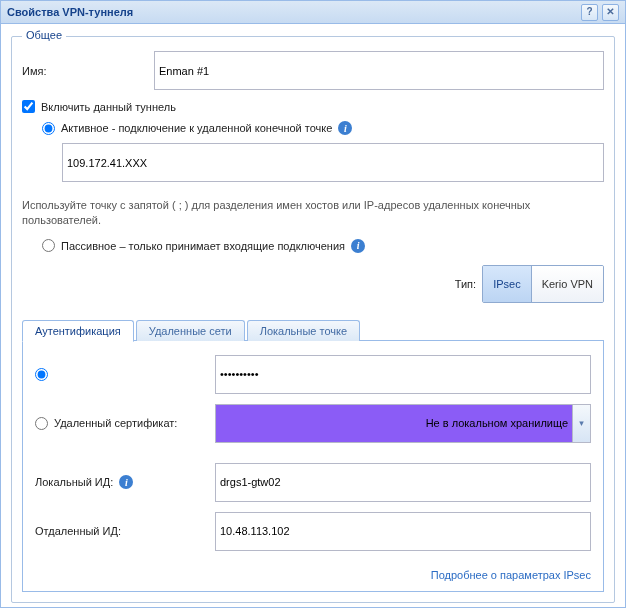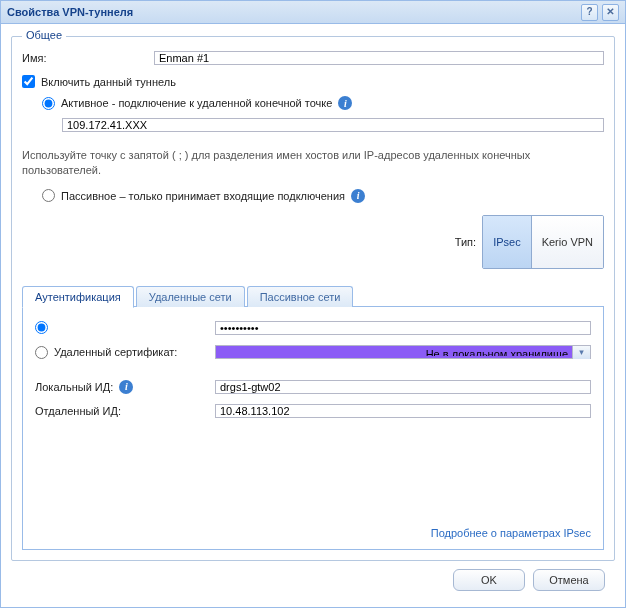--- a/index.html
+++ b/index.html
@@ -6,34 +6,34 @@
 .window { width:626px; height:608px; box-sizing:border-box; border:1px solid #99bbe8; background:#fff; display:flex; flex-direction:column; }
 .titlebar { height:22px; background:linear-gradient(#dbe8f6,#c7dbf2); border-bottom:1px solid #99bbe8; display:flex; align-items:center; padding:0 6px; color:#15428b; font-weight:bold; }
 .titlebar .spacer { flex:1; }
 .titlebar .tbtn { width:15px; height:15px; border:1px solid #8db2e3; background:linear-gradient(#f4f8fc,#d6e6f7); border-radius:2px; margin-left:4px; display:flex; align-items:center; justify-content:center; color:#4a6b9b; font-size:10px; line-height:1; cursor:pointer; }
 .body { flex:1; padding:6px 10px 8px 10px; display:flex; flex-direction:column; overflow:hidden; }
 .fieldset { border:1px solid #b5c8e0; border-radius:2px; position:relative; padding:14px 10px 10px 10px; margin-top:6px; flex:1; display:flex; flex-direction:column; }
 .fieldset .legend { position:absolute; top:-8px; left:10px; background:#fff; padding:0 4px; color:#15428b; font-weight:normal; }
 .row { display:flex; align-items:center; margin-bottom:10px; }
 .label-col { width:132px; }
 input[type=text], input[type=password], select {
-  box-sizing:border-box; height:14px; border:1px solid #b5b8c8; background:#fff; font:11px Tahoma,Arial; padding:2px 4px; color:#000;
+  box-sizing:border-box; height:39px; border:1px solid #b5b8c8; background:#fff; font:11px Tahoma,Arial; padding:2px 4px; color:#000;
 }
 .wide { flex:1; }
 .checkbox-row { display:flex; align-items:center; margin-bottom:8px; }
 .checkbox-row input { margin:0 6px 0 0; }
 .indent1 { margin-left:20px; }
 .indent2 { margin-left:40px; }
 .radio-row { display:flex; align-items:center; margin-bottom:8px; }
 .radio-row input { margin:0 6px 0 0; }
 .info-icon { display:inline-flex; width:14px; height:14px; border-radius:50%; background:#3c7fd1; color:#fff; font-weight:bold; align-items:center; justify-content:center; font-size:10px; margin-left:6px; font-style:italic; font-family:Georgia,serif; }
 .hint { color:#555; margin:6px 0 10px 0; line-height:1.4; }
 .type-row { display:flex; justify-content:flex-end; align-items:center; margin-top:4px; }
 .seg { display:flex; border:1px solid #8faad0; border-radius:2px; overflow:hidden; margin-left:6px; }
-.seg .seg-btn { padding:20px 10px; background:linear-gradient(#fff,#eef2f8); cursor:pointer; color:#333; }
+.seg .seg-btn { padding:12px 10px; background:linear-gradient(#fff,#eef2f8); cursor:pointer; color:#333; }
 .seg .seg-btn.active { background:linear-gradient(#d6e7fb,#bcd5f3); color:#15428b; }
 .seg .seg-btn + .seg-btn { border-left:1px solid #8faad0; }
 
 .tabs-wrap { margin-top:14px; flex:1; display:flex; flex-direction:column; }
 .tab-strip { display:flex; align-items:flex-end; height:24px; position:relative; }
 .tab-strip::after { content:""; position:absolute; left:0; right:0; bottom:0; height:1px; background:#99bbe8; }
 .tab { padding:4px 12px; border:1px solid #99bbe8; border-bottom:none; border-radius:3px 3px 0 0; margin-right:2px; background:linear-gradient(#f3f7fc,#dce9f7); color:#416aa3; cursor:pointer; position:relative; z-index:1; }
 .tab.active { background:#fff; color:#15428b; font-weight:normal; z-index:2; border-bottom:1px solid #fff; margin-bottom:-1px; }
 .tab-body { border:1px solid #99bbe8; border-top:none; flex:1; padding:14px 12px 10px 12px; display:flex; flex-direction:column; background:#fff; }
 .auth-row { display:flex; align-items:center; margin-bottom:10px; }
@@ -97,21 +97,21 @@
         <div class="seg">
           <div class="seg-btn active">IPsec</div>
           <div class="seg-btn">Kerio VPN</div>
         </div>
       </div>
 
       <div class="tabs-wrap">
         <div class="tab-strip">
           <div class="tab active">Аутентификация</div>
           <div class="tab">Удаленные сети</div>
-          <div class="tab">Пассивное сети</div>
+          <div class="tab">Локальные точке</div>
         </div>
         <div class="tab-body">
 
           <div class="auth-row">
             <label class="auth-label">
               <input type="radio" name="auth" checked="" style="">
             </label>
             <input type="password" class="wide" value="••••••••••" style="">
           </div>
 

